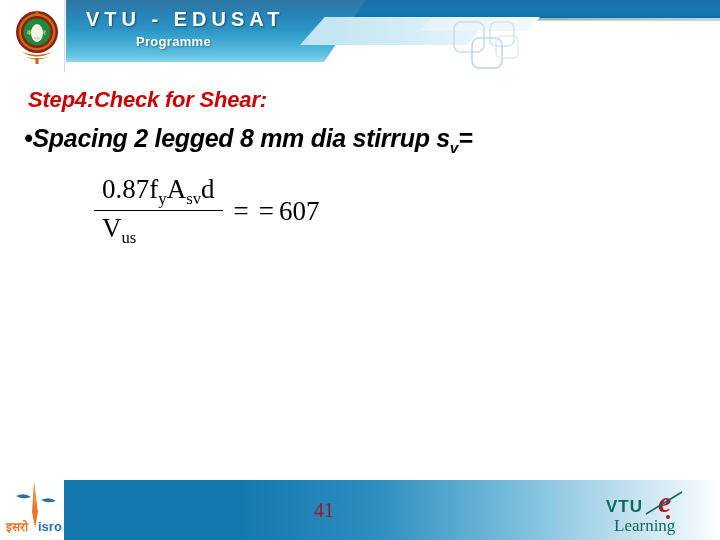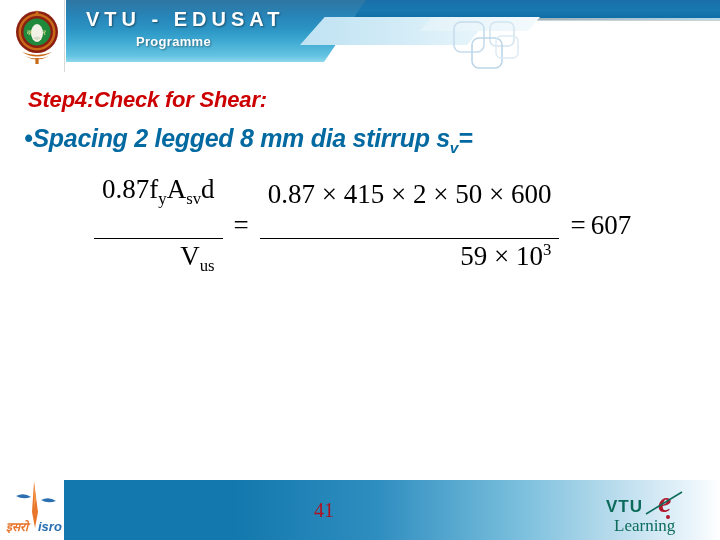--- a/index.html
+++ b/index.html
@@ -137,21 +137,21 @@
     color: #cc0000;
     font-size: 22px;
     font-weight: bold;
     font-style: italic;
     font-family: "Liberation Sans", sans-serif;
     letter-spacing: -0.2px;
   }
   .bullet-line {
     position: absolute;
     left: 24px; top: 46px;
-    color: #0369a1;
+    color: #000000;
     font-size: 25px;
     font-weight: bold;
     font-style: italic;
     font-family: "Liberation Sans", sans-serif;
     white-space: nowrap;
     letter-spacing: -0.3px;
   }
   .bullet-line .bullet { font-size: 25px; }
   .sub { font-size: 0.62em; vertical-align: sub; }
   .sup { font-size: 0.62em; vertical-align: super; }
@@ -176,23 +176,22 @@
   }
   .frac .num {
     padding: 0 8px 1px 8px;
     line-height: 1.12;
   }
   .frac .den {
     padding: 2px 8px 0 8px;
     border-top: 1.6px solid #000;
     line-height: 1.12;
     width: 100%;
-    text-align: right;
+    text-align: left;
     box-sizing: border-box;
-    margin-top: 28px;
   }
   .eq-op { margin: 0 5px; }
 
   
   .para {
     position: absolute;
     left: 22px; top: 232px;
     width: 682px;
     color: #000000;
     font-size: 25px;
@@ -232,21 +231,21 @@
     height: 60px;
     line-height: 60px;
     text-align: center;
     color: #b01020;
     font-size: 20px;
     font-family: "Liberation Serif", serif;
   }
   .isro-logo {
     position: absolute;
     left: 4px; top: 20px;
-    width: 62px; height: 58px; font-style: italic;
+    width: 62px; height: 58px;
   }
   .vtu-elearning {
     position: absolute;
     right: 6px; top: 28px;
     width: 116px; height: 50px;
   }
 </style>
 </head>
 <body>
 
@@ -303,24 +302,20 @@
 
   <div class="equation">
 
     <span class="frac">
       <span class="num"><span>0.87f</span><span class="sub">y</span><span>A</span><span class="sub">sv</span><span>d</span></span>
       <span class="den"><span>V</span><span class="sub">us</span></span>
     </span>
 
     <span class="eq-op">=</span>
 
-    <span class="frac">
-      <span class="num">0.87 × 415 × 2 × 50 × 600</span>
-      <span class="den"><span>59 × 10</span><span class="sup">3</span></span>
-    </span>
 
     <span class="eq-op">=</span>
     <span>607</span>
   </div>
 
 </div>
 
 <div class="footer">
 
   <div class="footer-bar"></div>

